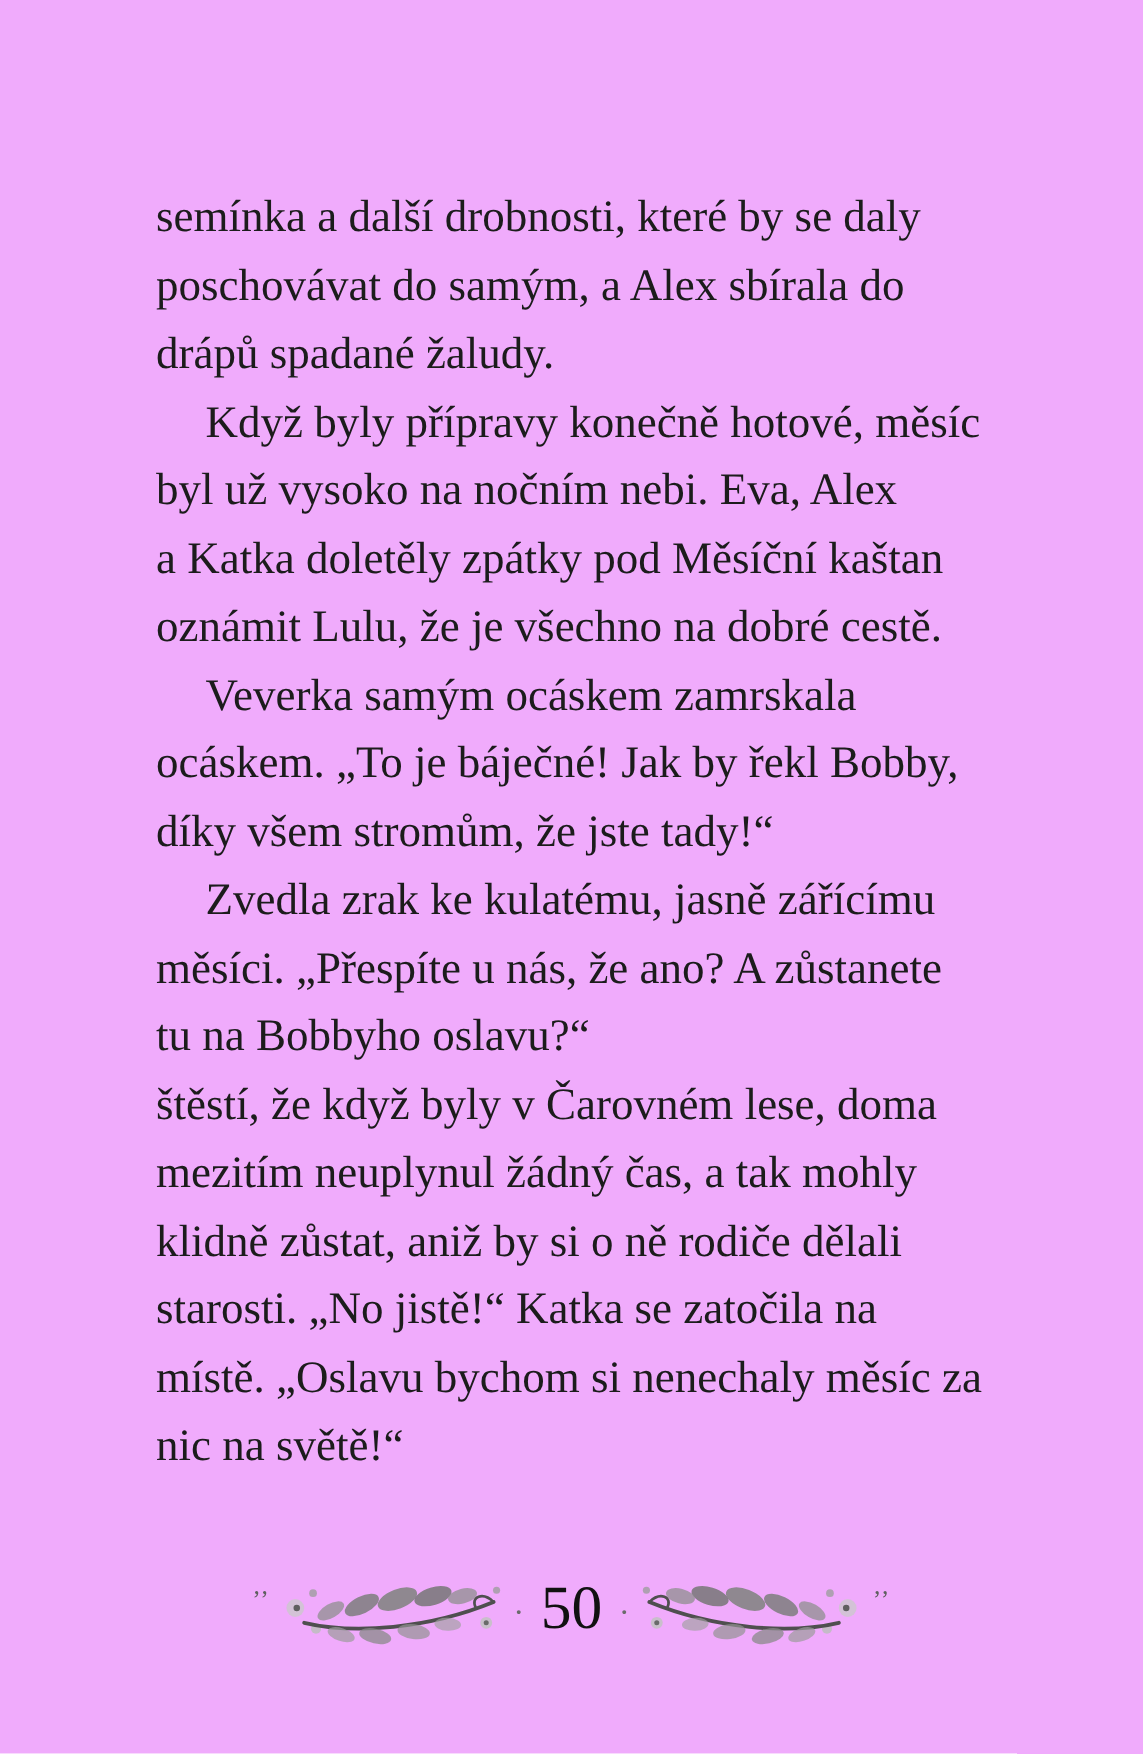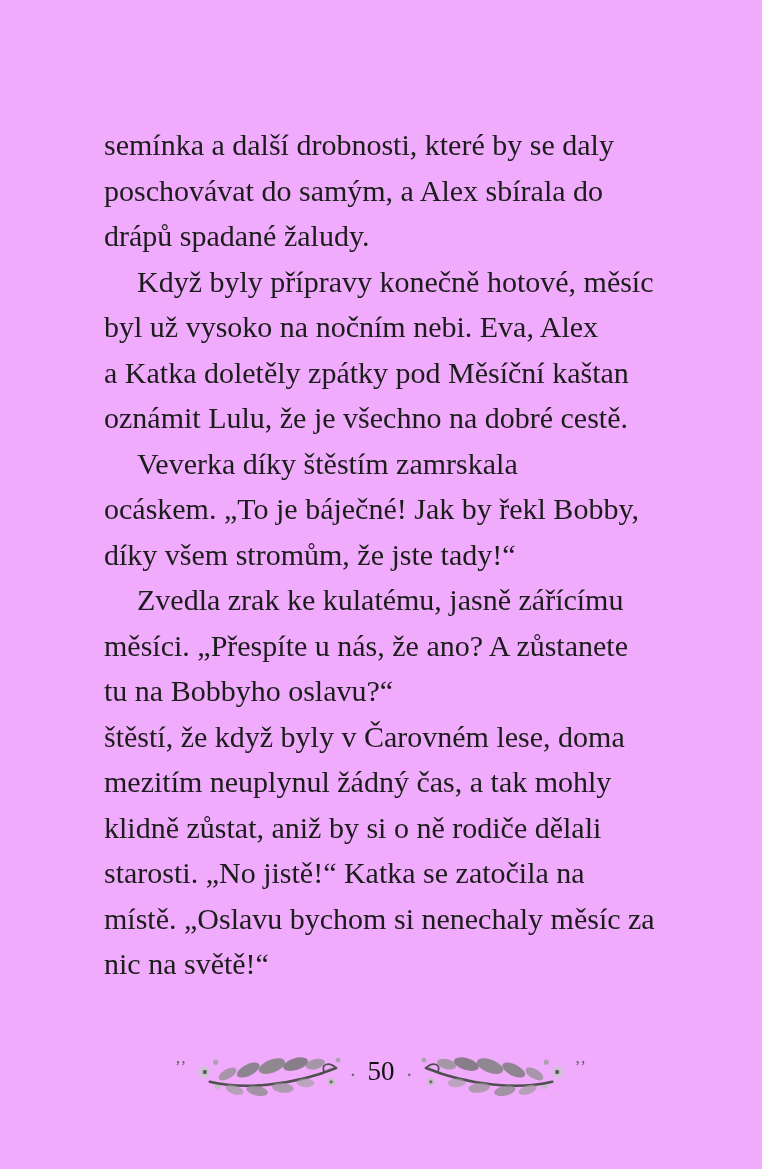--- a/index.html
+++ b/index.html
@@ -56,21 +56,21 @@
   }
   .sprig { display: block; }
   .sprig.mirrored { transform: scaleX(-1); }
   .footer-dot {
     font-size: 22px;
     color: #6b6b6b;
     line-height: 1;
     transform: translateY(3px);
   }
   .page-number {
-    font-size: 27px;
+    font-size: 41px;
     color: #111111;
     line-height: 1;
     padding: 0 4px;
     transform: translateY(-1px);
   }
 </style>
 </head>
 <body>
 
 <div class="page">
@@ -82,21 +82,21 @@
         <div class="line">poschovávat do samým, a Alex sbírala do</div>
         <div class="line">drápů spadané žaludy.</div>
       </div>
       <div class="paragraph">
         <div class="line indent">Když byly přípravy konečně hotové, měsíc</div>
         <div class="line">byl už vysoko na nočním nebi. Eva, Alex</div>
         <div class="line">a Katka doletěly zpátky pod Měsíční kaštan</div>
         <div class="line">oznámit Lulu, že je všechno na dobré cestě.</div>
       </div>
       <div class="paragraph">
-        <div class="line indent">Veverka díky štěstím zamrskala</div>
+        <div class="line indent">Veverka samým ocáskem zamrskala</div>
         <div class="line">ocáskem. „To je báječné! Jak by řekl Bobby,</div>
         <div class="line">díky všem stromům, že jste tady!“</div>
       </div>
       <div class="paragraph">
         <div class="line indent">Zvedla zrak ke kulatému, jasně zářícímu</div>
         <div class="line">měsíci. „Přespíte u nás, že ano? A zůstanete</div>
         <div class="line">tu na Bobbyho oslavu?“</div>
       </div>
       <div class="paragraph">
         <div class="line">štěstí, že když byly v Čarovném lese, doma</div>

